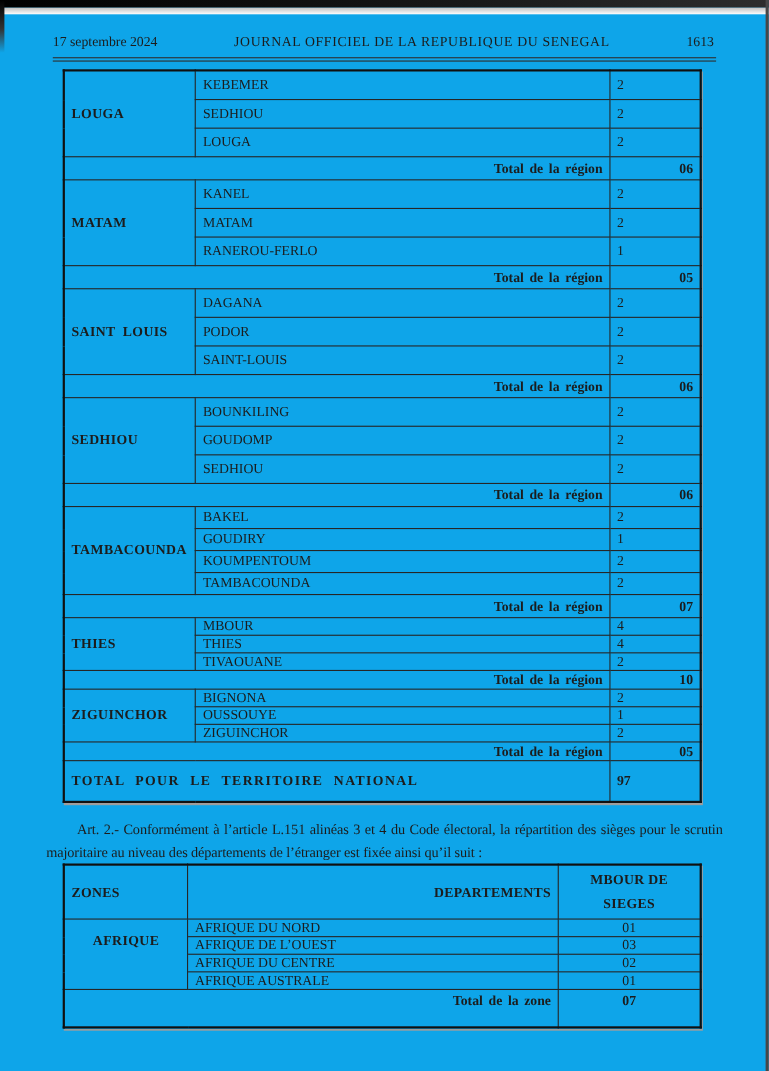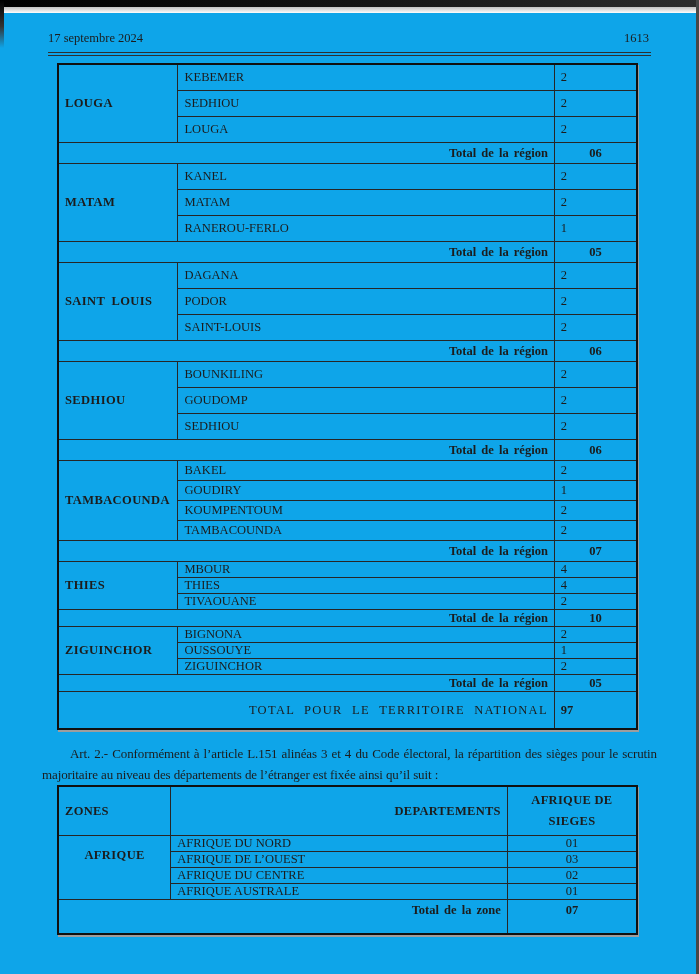--- a/index.html
+++ b/index.html
@@ -33,23 +33,23 @@
   tr.ra td{height:25px;}   
   tr.rb td{height:19px;}   
   tr.rc td{height:15px;}   
   tr.ta td{height:20px;}   
   tr.tc td{height:16px;}   
   tr.nat td{height:36px;}
 
   .region-cell{font-weight:bold;letter-spacing:0.4px;word-spacing:3px;padding-left:7px;}
   .seat-cell{padding-left:7px;}
   .total-label{text-align:right;padding-right:30px;font-weight:bold;word-spacing:2px;margin-top:24px;}
-  .total-value{text-align:center;font-weight:bold;border-radius:10px;}
+  .total-value{text-align:right;font-weight:bold;border-radius:10px;}
   td.bend{border-bottom-width:2.5px;}
-  .national-label{text-align:right;font-weight:normal;letter-spacing:1.3px;
+  .national-label{text-align:left;font-weight:bold;letter-spacing:1.3px;
     word-spacing:5px;font-size:13px;}
   .national-value{font-weight:bold;font-size:13px;padding-left:4px;}
 
   
   .article{margin:14px 42px 0 42px;font-size:13px;line-height:1.58;
     text-align:justify;text-indent:28px;letter-spacing:-0.1px;}
 
   
   .zones{}
   tr.zhead td{font-weight:bold;height:48px;}
@@ -68,20 +68,21 @@
 <body>
 
 <div class="page">
   <div class="scan-top"></div>
   <div class="scan-top-fade"></div>
   <div class="scan-right"></div>
   <div class="scan-left"></div>
 
   <div class="doc-header">
     <span>17 septembre 2024</span>
+    <span class="doc-title">JOURNAL OFFICIEL DE LA REPUBLIQUE DU SENEGAL</span>
     <span>1613</span>
   </div>
   <div class="double-rule"></div>
 
   <table class="tbl regions">
     <colgroup>
         <col style="width:120px">
         <col style="width:378px">
         <col style="width:83px">
       </colgroup>
@@ -230,21 +231,21 @@
     <colgroup>
         <col style="width:113px">
         <col style="width:338px">
         <col style="width:130px">
       </colgroup>
     <tbody>
       <tr class="zhead">
         <td class="zh-zones">ZONES</td>
         <td class="zh-dept">DEPARTEMENTS</td>
         <td class="zh-sieges">
-          <div>AFRIQUE DE</div>
+          <div>MBOUR DE</div>
           <div>SIEGES</div>
         </td>
       </tr>
       <tr class="zr">
         <td class="zone-cell" rowspan="4">AFRIQUE</td>
         <td>AFRIQUE DU NORD</td>
         <td class="zseat">01</td>
       </tr>
       <tr class="zr">
         <td>AFRIQUE DE L’OUEST</td>

